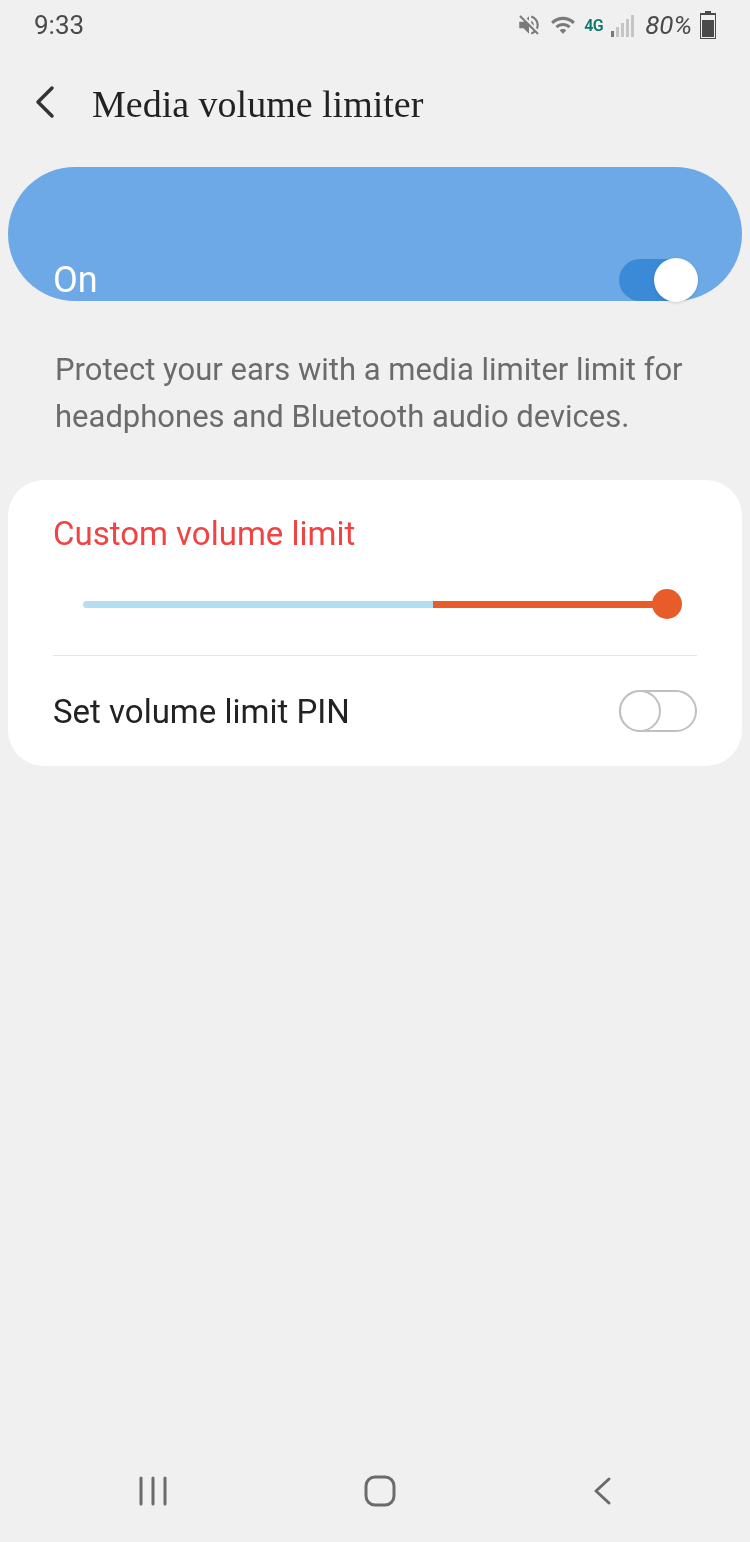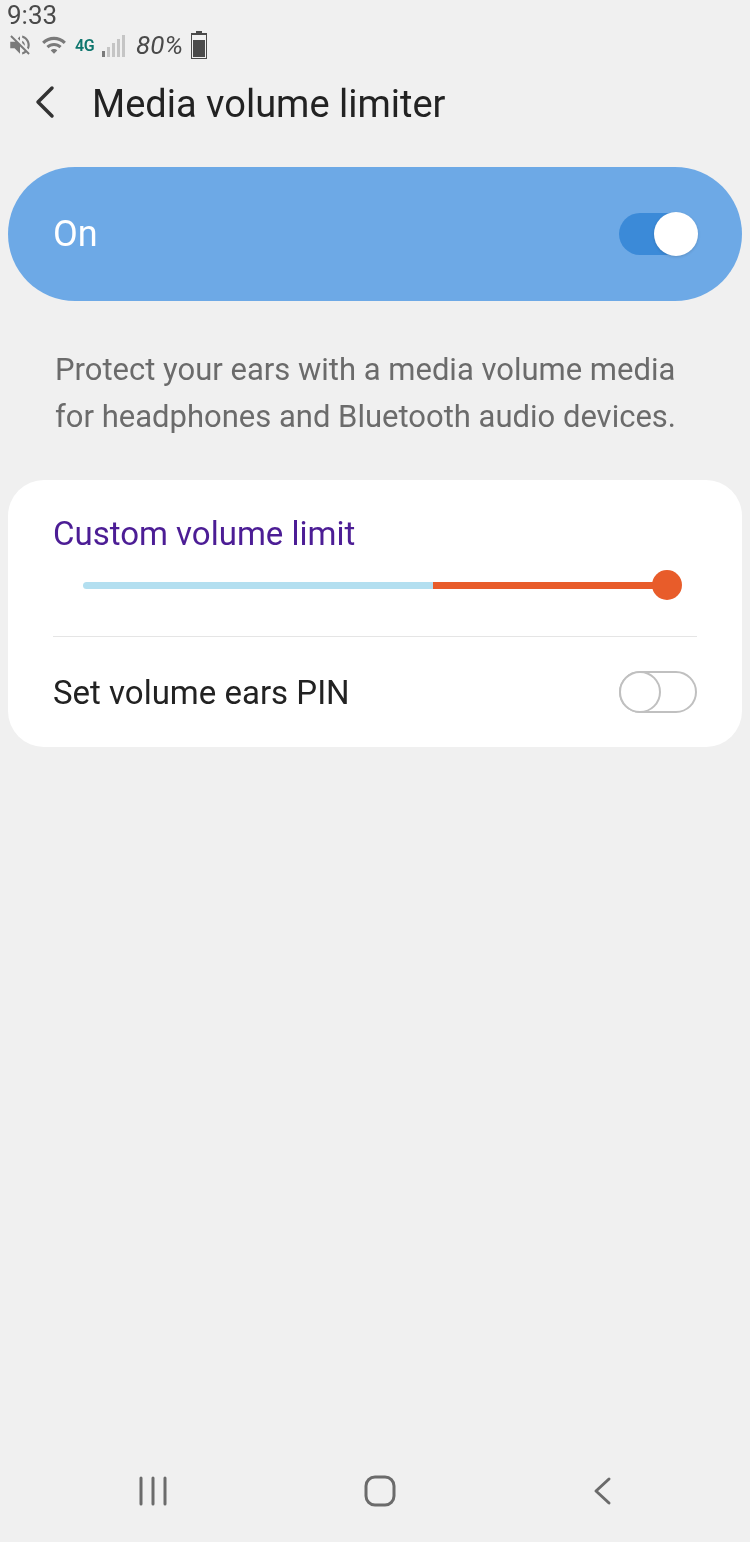--- a/index.html
+++ b/index.html
@@ -13,24 +13,24 @@
       height: 1542px;
       background: #f0f0f0;
       position: relative;
       overflow: hidden;
     }
     
     .status-bar {
       height: 50px;
       display: flex;
       justify-content: space-between;
-      padding: 0 7px;
+      align-items: center;
+      padding: 0 34px;
       color: #4a4a4a;
       font-size: 26px;
-      flex-direction: column;
     }
     .status-left { font-weight: 400; }
     .status-right {
       display: flex;
       align-items: center;
       gap: 8px;
     }
     .status-right svg { display: block; }
     .status-network-text {
       font-size: 16px;
@@ -49,29 +49,30 @@
     .back-btn {
       background: none;
       border: none;
       cursor: pointer;
       padding: 4px;
     }
     .page-title {
       font-size: 38px;
       font-weight: 400;
       color: #222;
+      font-family: Liberation Serif, serif;
     }
     
     .main-toggle {
       margin: 0 8px;
       background: #6da9e6;
       border-radius: 70px;
       height: 134px;
       display: flex;
-      align-items: center;
+      align-items: flex-end;
       justify-content: space-between;
       padding: 0 45px;
     }
     .main-toggle-label {
       color: #fff;
       font-size: 36px;
       font-weight: 400;
     }
     .switch-on {
       width: 78px;
@@ -105,22 +106,22 @@
       margin: 0 8px;
       background: #fff;
       border-radius: 36px;
       padding: 0;
     }
     .card-section {
       padding: 34px 45px 36px;
     }
     .section-title {
       font-size: 33px;
-      color: #4c1d95;
-      margin-bottom: 17px;
+      color: #ef4444;
+      margin-bottom: 36px;
     }
     
     .slider-container {
       position: relative;
       height: 30px;
       margin: 0 30px;
       display: flex;
       align-items: center;
     }
     .slider-track-left {
@@ -233,34 +234,34 @@
     </svg>
   </button>
   <h1 class="page-title">Media volume limiter</h1>
 </div>
 
 <div class="main-toggle">
   <span class="main-toggle-label">On</span>
   <button class="switch-on"></button>
 </div>
 
-<p class="description">Protect your ears with a media volume media for headphones and Bluetooth audio devices.</p>
+<p class="description">Protect your ears with a media limiter limit for headphones and Bluetooth audio devices.</p>
 
 <div class="settings-card">
   <div class="card-section">
     <div class="section-title">Custom volume limit</div>
     <div class="slider-container">
       <div class="slider-track-left" id="track-left" style="width: 60%;"></div>
       <div class="slider-track-right" id="track-right" style="width: 40%;"></div>
       <div class="slider-thumb"></div>
     </div>
   </div>
   <div class="divider"></div>
   <div class="pin-row">
-    <span class="pin-label">Set volume ears PIN</span>
+    <span class="pin-label">Set volume limit PIN</span>
     <button class="switch-off"></button>
   </div>
 </div>
 
 <div class="nav-bar">
   <button class="nav-btn">
     <svg width="32" height="30" viewBox="0 0 32 30" fill="none" stroke="#6b6b6b" stroke-width="3" stroke-linecap="round">
       <line x1="4" y1="2" x2="4" y2="28"></line>
       <line x1="16" y1="2" x2="16" y2="28"></line>
       <line x1="28" y1="2" x2="28" y2="28"></line>

